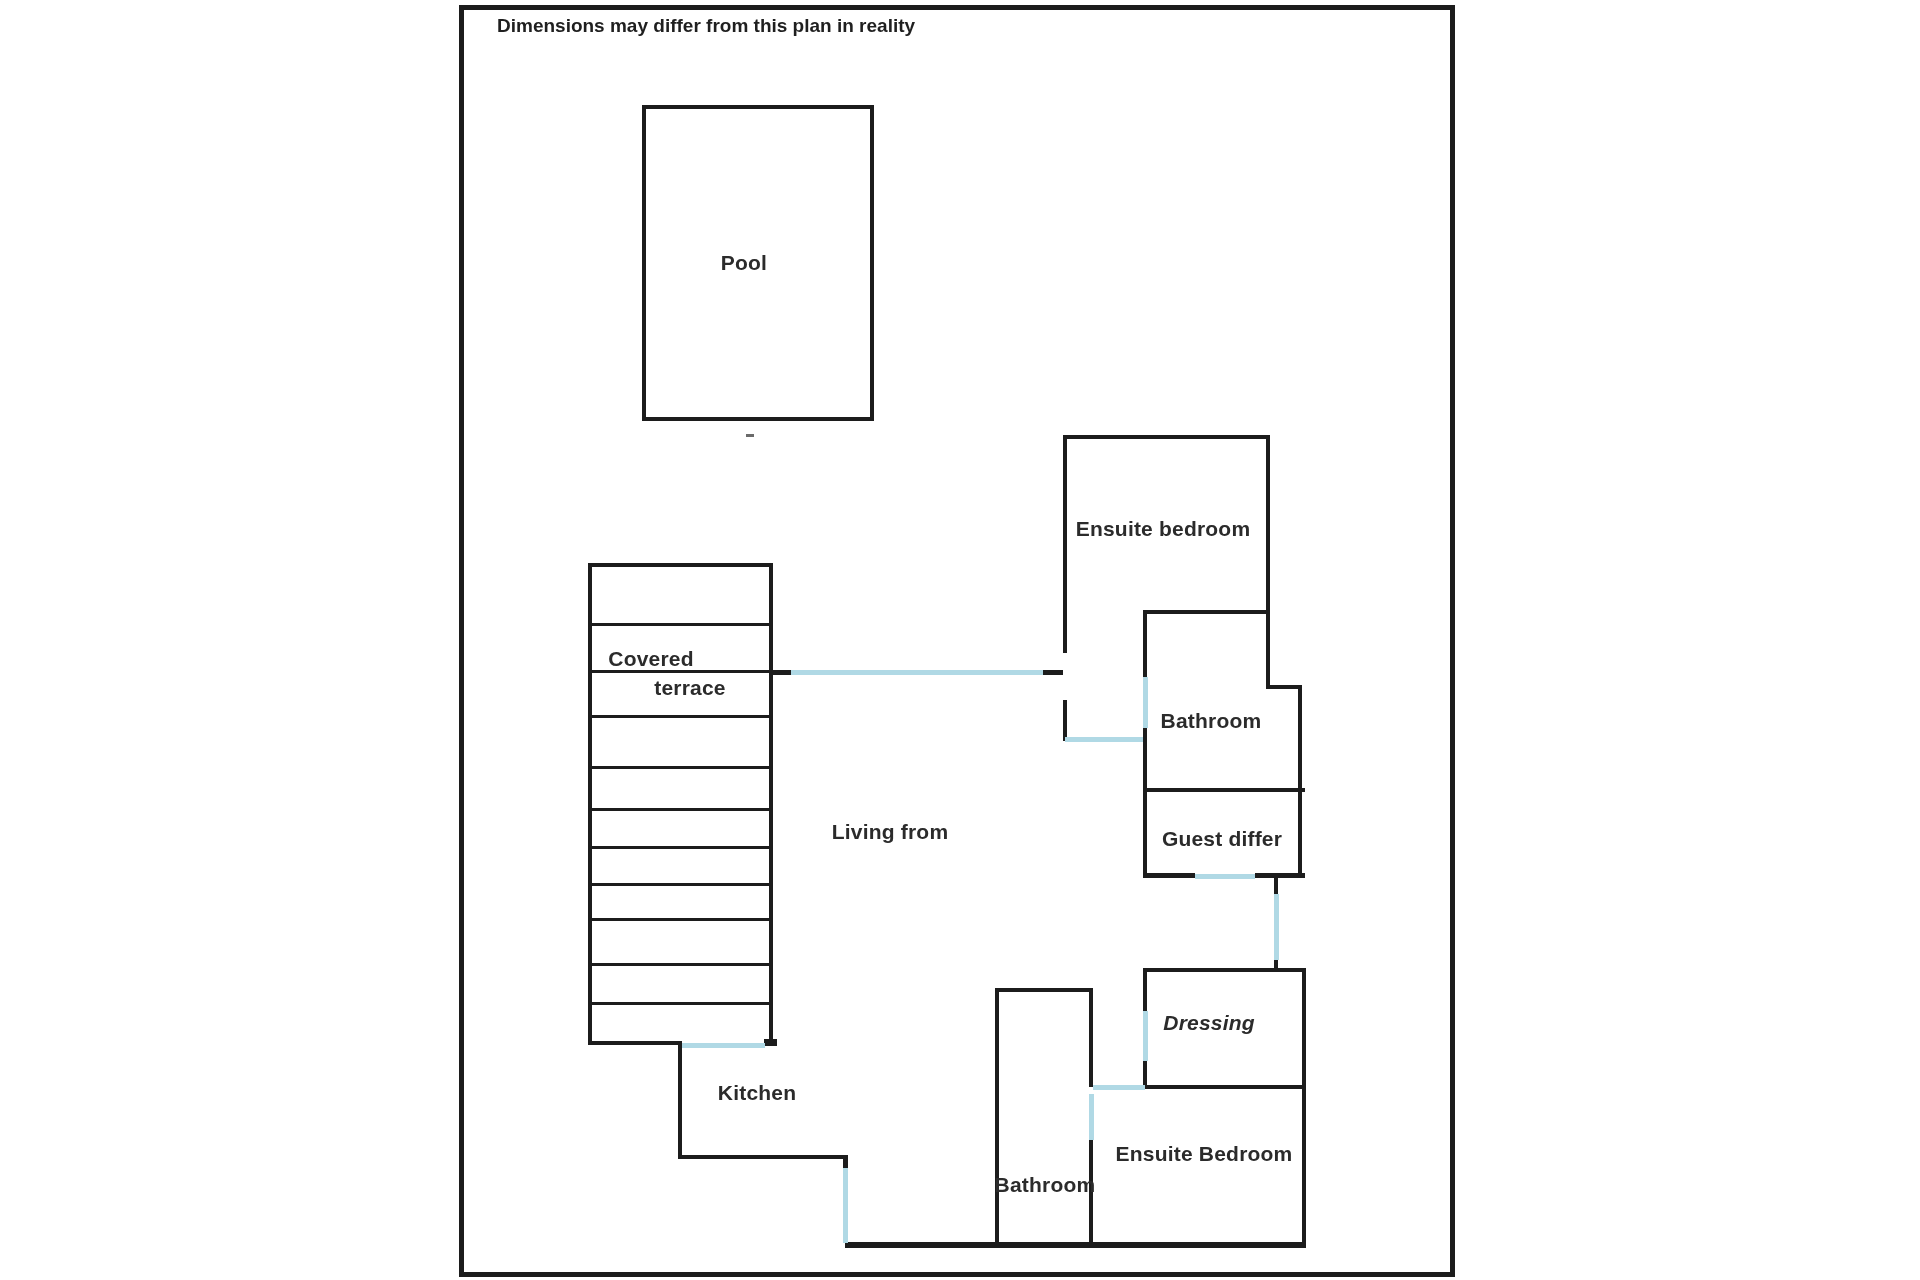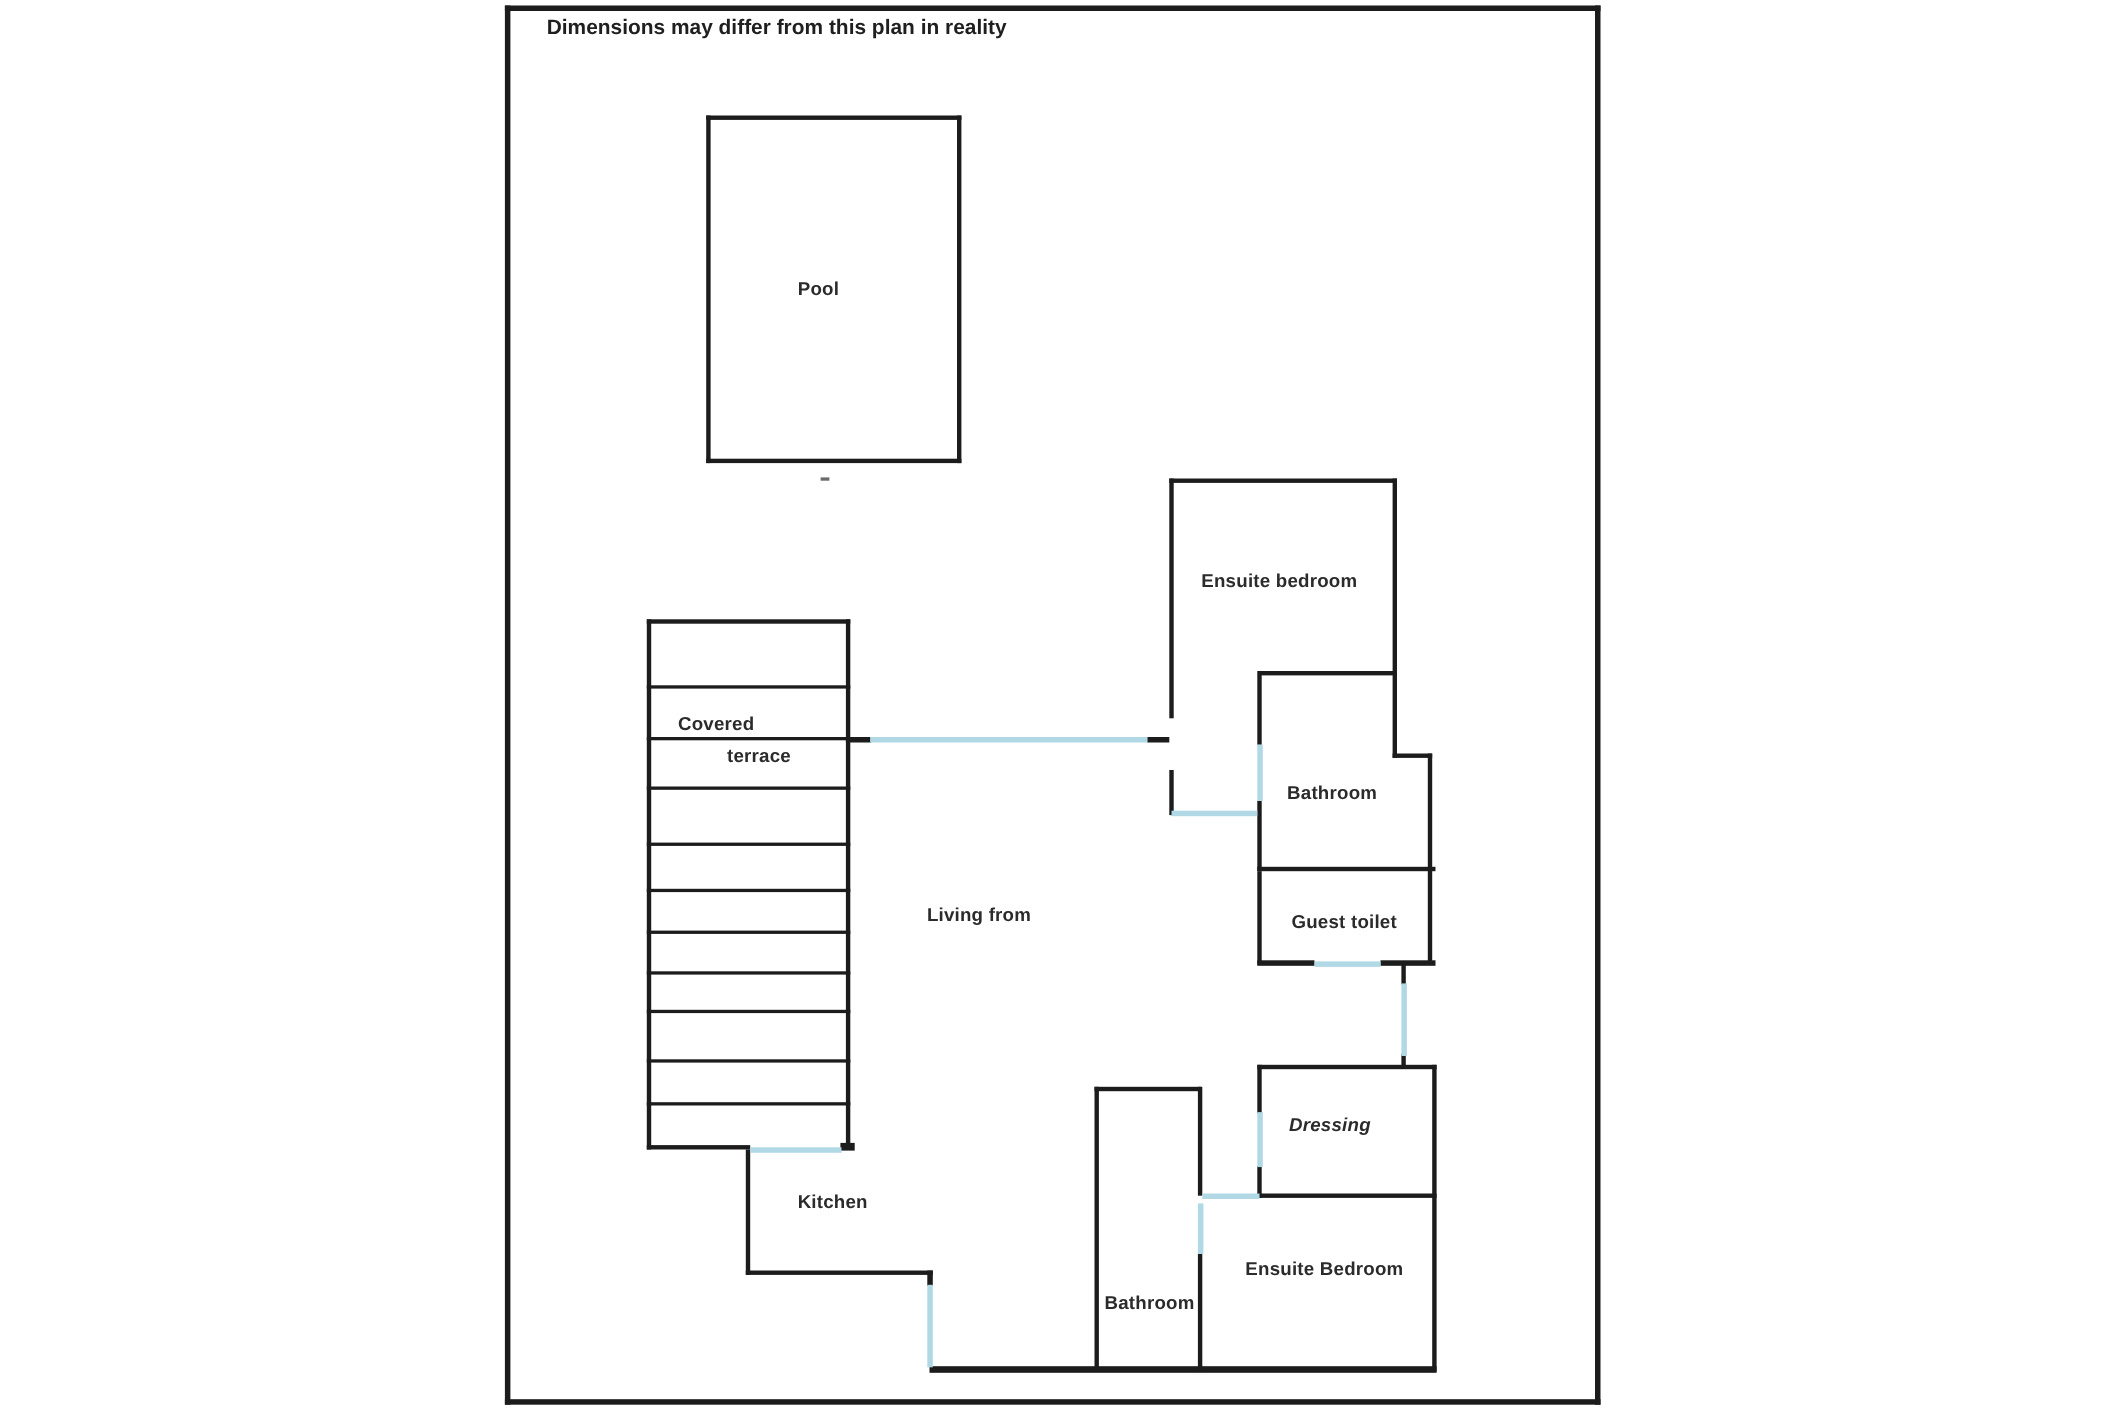--- a/index.html
+++ b/index.html
@@ -16,21 +16,21 @@
     width: 1920px;
     height: 1280px;
     background: #ffffff;
   }
   .seg {
     position: absolute;
   }
   .room-label {
     position: absolute;
     transform: translate(-50%, -50%);
-    font-size: 17px;
+    font-size: 21px;
     font-weight: 600;
     color: #2b2b2b;
     white-space: nowrap;
     letter-spacing: 0.2px;
   }
   #plan-disclaimer {
     position: absolute;
     left: 497px;
     top: 15px;
     font-size: 19px;
@@ -109,18 +109,18 @@
       <div class="seg" style="left: 682px; top: 1043px; width: 83px; height: 5px; background: rgb(176, 217, 229);"></div>
       <div class="seg" style="left: 843px; top: 1168px; width: 5px; height: 75px; background: rgb(176, 217, 229);"></div>
       <div class="seg" style="left: 746px; top: 434px; width: 8px; height: 3px; background: rgb(107, 107, 107);"></div>
       <div class="room-label" style="left: 744px; top: 263px;">Pool</div>
       <div class="room-label" style="left: 651px; top: 659px;">Covered</div>
       <div class="room-label" style="left: 646px; top: 688px; margin-left: 44px;">terrace</div>
       <div class="room-label" style="left: 890px; top: 832px;">Living from</div>
       <div class="room-label" style="left: 757px; top: 1093px;">Kitchen</div>
       <div class="room-label" style="left: 1163px; top: 529px;">Ensuite bedroom</div>
       <div class="room-label" style="left: 1211px; top: 721px;">Bathroom</div>
-      <div class="room-label" style="left: 1222px; top: 839px;">Guest toilet</div>
+      <div class="room-label" style="left: 1222px; top: 839px;">Guest differ</div>
       <div class="room-label" style="left: 1209px; top: 1023px; font-style: italic;">Dressing</div>
       <div class="room-label" style="left: 1204px; top: 1154px;">Ensuite Bedroom</div>
       <div class="room-label" style="left: 1045px; top: 1185px;">Bathroom</div>
     </div>
 </div>
 
 </body></html>

